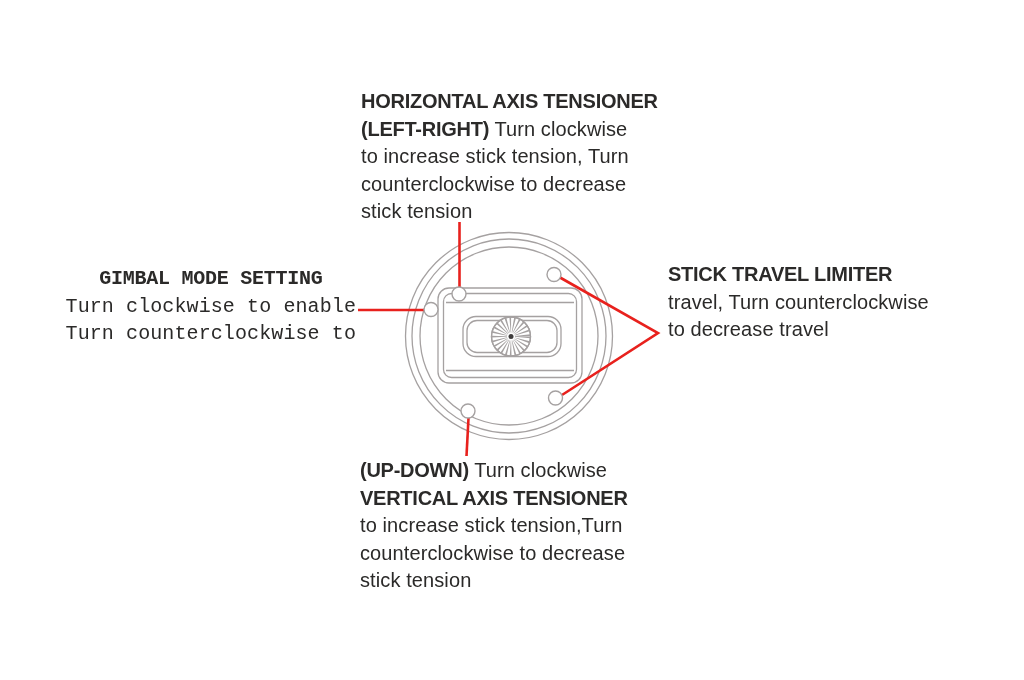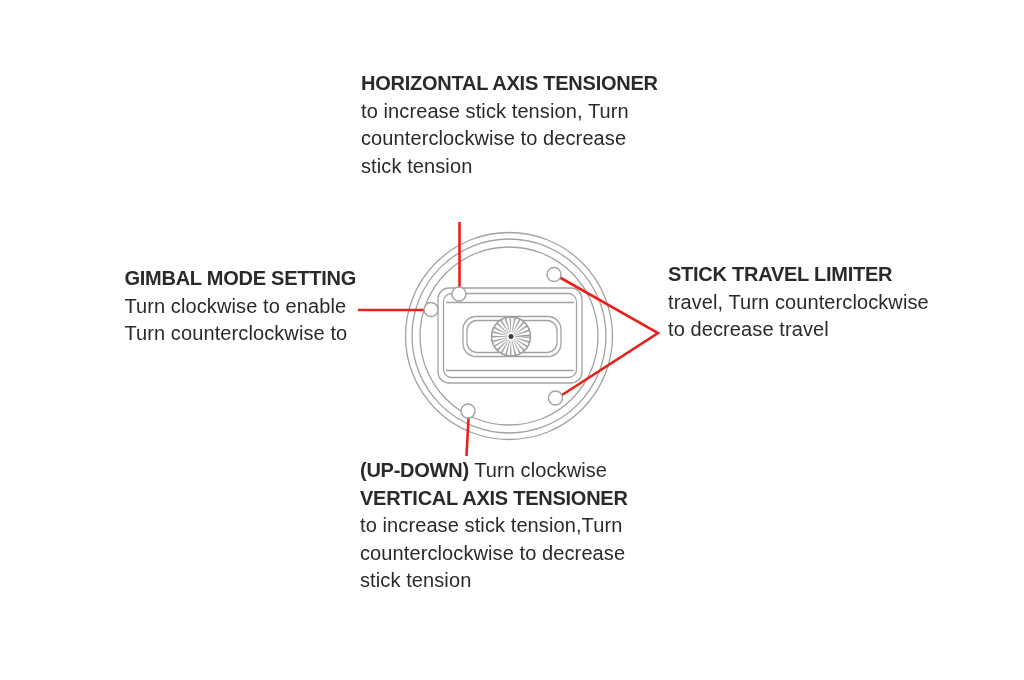--- a/index.html
+++ b/index.html
@@ -8,22 +8,22 @@
     font-family:"Liberation Sans",sans-serif;color:var(--text-color,#2b2a29);
   }
   .artwork{position:absolute;left:0;top:0;}
   .art{fill:none;stroke:var(--line-gray,#a5a1a1);stroke-width:1.3;}
   .art-fill{fill:#ffffff;stroke:var(--line-gray,#a5a1a1);stroke-width:1.3;}
   .red{stroke:var(--accent-red,#e8211d);stroke-width:2.6;fill:none;}
   .screw{fill:#ffffff;stroke:var(--line-gray,#a5a1a1);stroke-width:1.4;}
   .block{position:absolute;font-size:20px;line-height:27.5px;letter-spacing:0.1px;}
   .block .ln{white-space:nowrap;}
   .block b{font-weight:700;letter-spacing:-0.25px;}
-  .block-top{left:361px;top:70px;}
-  .block-left{right:668px;top:265px;text-align:left;}
+  .block-top{left:361px;top:88px;}
+  .block-left{right:668px;top:265px;text-align:center;font-family:Liberation Mono, monospace;}
   .block-right{left:668px;top:261px;}
   .block-bottom{left:360px;top:457px;}
 </style>
 </head>
 <body>
 
 <div class="canvas">
 
   <svg class="artwork" width="1024" height="680" viewBox="0 0 1024 680">
 
@@ -63,20 +63,21 @@
       <circle class="screw" cx="459" cy="294" r="7"></circle>
       <circle class="screw" cx="431" cy="309.5" r="7"></circle>
       <circle class="screw" cx="554" cy="274.5" r="7"></circle>
       <circle class="screw" cx="555.5" cy="398" r="7"></circle>
       <circle class="screw" cx="468" cy="411" r="7"></circle>
     </g>
   </svg>
 
   <div class="block block-top">
     <div class="ln"><b>HORIZONTAL AXIS TENSIONER</b><span></span></div>
+    <div class="ln"><b>(LEFT-RIGHT)</b><span> Turn clockwise</span></div>
     <div class="ln"><b></b><span>to increase stick tension, Turn</span></div>
     <div class="ln"><b></b><span>counterclockwise to decrease</span></div>
     <div class="ln"><b></b><span>stick tension</span></div>
   </div>
 
   <div class="block block-left">
     <div class="ln"><b>GIMBAL MODE SETTING</b><span></span></div>
     <div class="ln"><b></b><span>Turn clockwise to enable</span></div>
     <div class="ln"><b></b><span>Turn counterclockwise to</span></div>
   </div>

